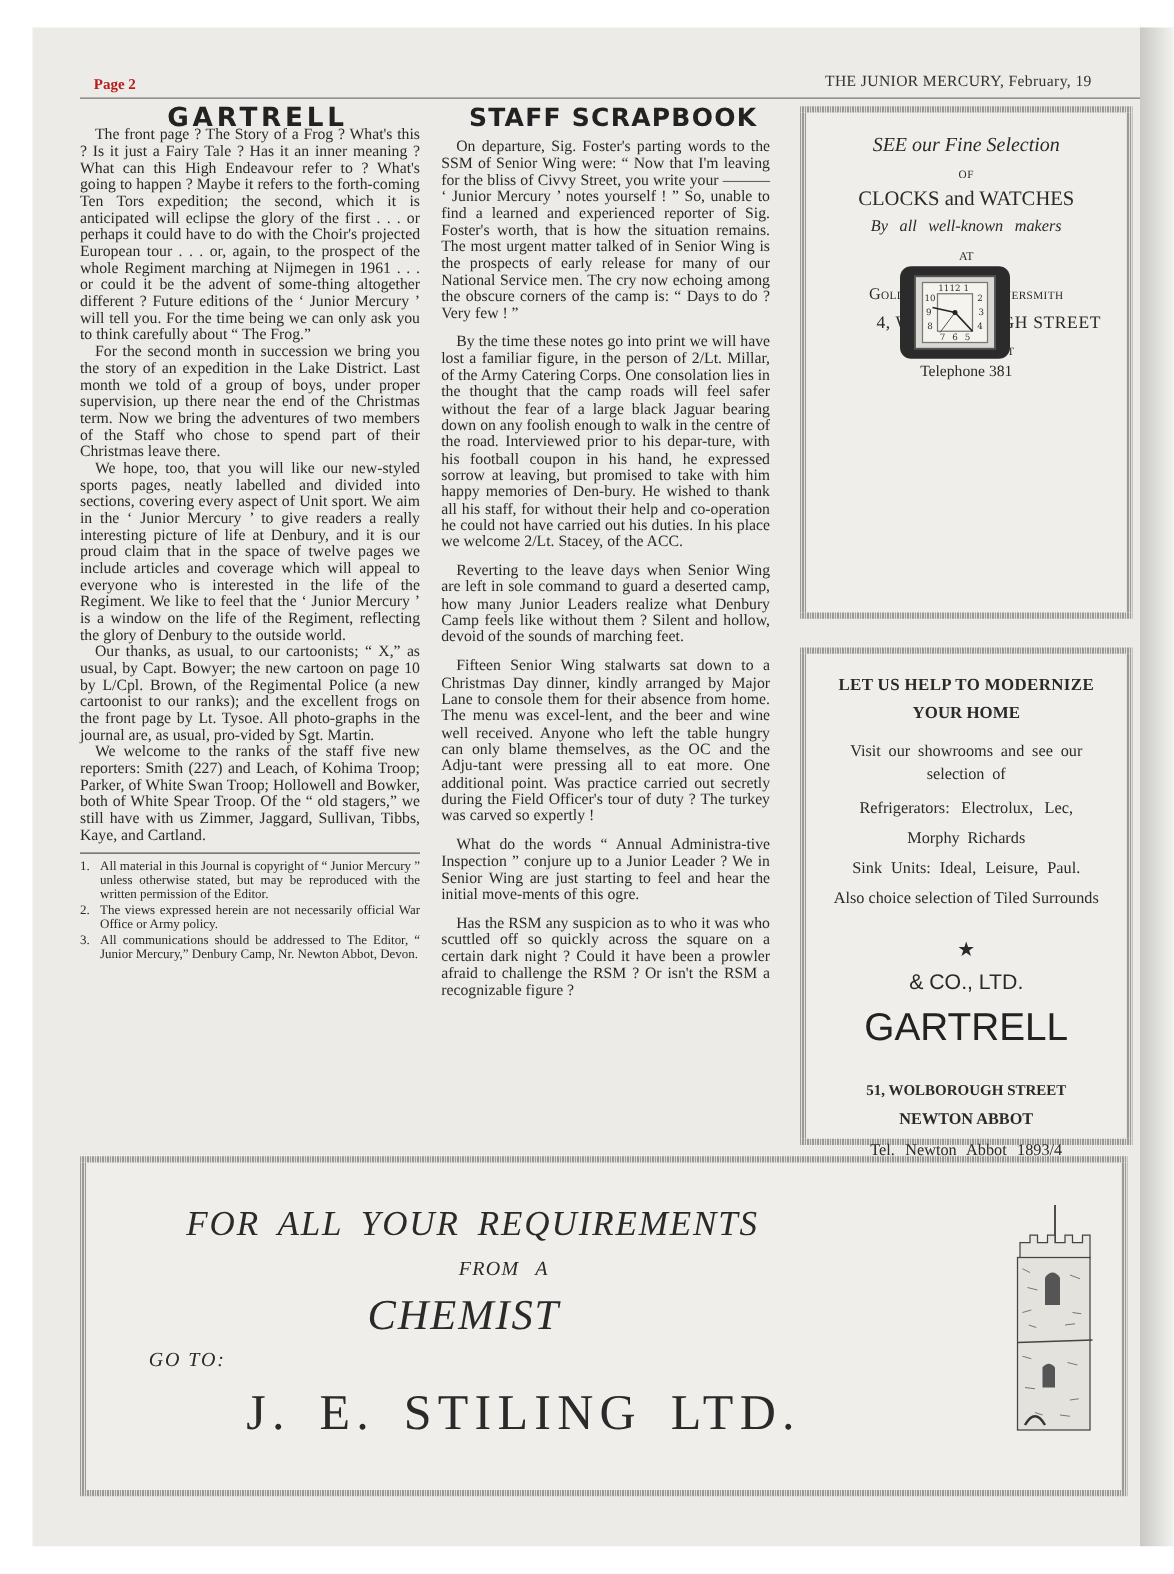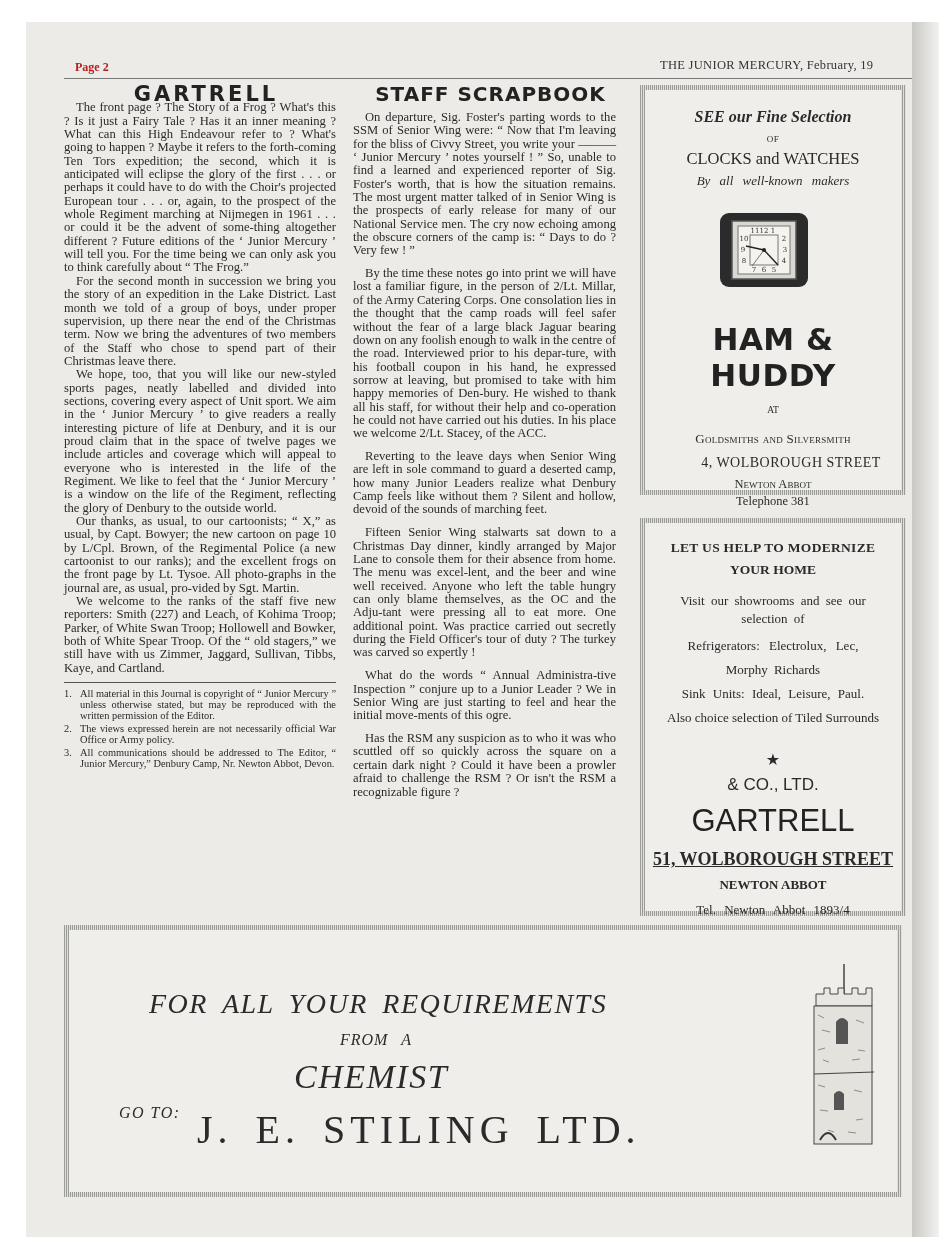--- a/index.html
+++ b/index.html
@@ -20,21 +20,21 @@
   .footnotes{font-size:10.4px;line-height:11px;}
   .fn{display:flex;margin-bottom:2px;text-align:justify;}
   .fn .num{width:16px;flex:none;}
   .fn .txt{flex:1;}
   .adbox{position:absolute;background:#efeeea;border:5px solid transparent;
     border-image:repeating-linear-gradient(90deg,#9a9a96 0 1px,#e0dfdb 1px 2px) 5;}
   .ad1{left:640px;top:85px;width:256px;height:400px;}
   .ad2{left:640px;top:518px;width:256px;height:388px;}
   .ad3{left:64px;top:925px;width:828px;height:262px;}
   .c{text-align:center;}
-  .it{font-style:italic;margin-top:24px;}
+  .it{font-style:italic;}
   .sc{font-variant:small-caps;}
   .clock{position:absolute;left:718px;top:211px;}
   .tower{position:absolute;left:808px;top:960px;}
 </style>
 </head>
 <body>
 
 <div class="page"></div>
 <div class="rightshade"></div>
 
@@ -70,25 +70,24 @@
   <p class="heading">STAFF SCRAPBOOK</p>
   <p>On departure, Sig. Foster's parting words to the SSM of Senior Wing were: “ Now that I'm leaving for the bliss of Civvy Street, you write your ——— ‘ Junior Mercury ’ notes yourself ! ” So, unable to find a learned and experienced reporter of Sig. Foster's worth, that is how the situation remains. The most urgent matter talked of in Senior Wing is the prospects of early release for many of our National Service men. The cry now echoing among the obscure corners of the camp is: “ Days to do ? Very few ! ”</p>
   <p>By the time these notes go into print we will have lost a familiar figure, in the person of 2/Lt. Millar, of the Army Catering Corps. One consolation lies in the thought that the camp roads will feel safer without the fear of a large black Jaguar bearing down on any foolish enough to walk in the centre of the road. Interviewed prior to his depar-ture, with his football coupon in his hand, he expressed sorrow at leaving, but promised to take with him happy memories of Den-bury. He wished to thank all his staff, for without their help and co-operation he could not have carried out his duties. In his place we welcome 2/Lt. Stacey, of the ACC.</p>
   <p>Reverting to the leave days when Senior Wing are left in sole command to guard a deserted camp, how many Junior Leaders realize what Denbury Camp feels like without them ? Silent and hollow, devoid of the sounds of marching feet.</p>
   <p>Fifteen Senior Wing stalwarts sat down to a Christmas Day dinner, kindly arranged by Major Lane to console them for their absence from home. The menu was excel-lent, and the beer and wine well received. Anyone who left the table hungry can only blame themselves, as the OC and the Adju-tant were pressing all to eat more. One additional point. Was practice carried out secretly during the Field Officer's tour of duty ? The turkey was carved so expertly !</p>
   <p>What do the words “ Annual Administra-tive Inspection ” conjure up to a Junior Leader ? We in Senior Wing are just starting to feel and hear the initial move-ments of this ogre.</p>
   <p>Has the RSM any suspicion as to who it was who scuttled off so quickly across the square on a certain dark night ? Could it have been a prowler afraid to challenge the RSM ? Or isn't the RSM a recognizable figure ?</p>
 </div>
 
 <div class="adbox ad1">
-  <div class="c it" style="font-size:16px;margin-top:18px;font-weight:bold;">SEE our Fine Selection</div>
+  <div class="c it" style="font-size:16px;margin-top:18px;">SEE our Fine Selection</div>
   <div class="c" style="font-size:9px;margin-top:8px;letter-spacing:0.5px;">OF</div>
   <div class="c" style="font-size:16.5px;font-weight:normal;margin-top:5px;">CLOCKS and WATCHES</div>
   <div class="c it" style="font-size:13px;margin-top:4px;word-spacing:6px;">By all well-known makers</div>
-  <div class="c" style="font-family:'DejaVu Sans',sans-serif;font-weight:bold;font-size:31px;margin-top:132px;color:#222;letter-spacing:0.5px;">HAM &amp; HUDDY</div>
   <div class="c" style="font-size:9.5px;margin-top:12px;">AT</div>
   <div class="c sc" style="font-size:13px;margin-top:16px;letter-spacing:0.3px;">Goldsmiths and Silversmith</div>
   <div class="c" style="font-size:14px;margin-top:8px;letter-spacing:0.5px;padding-left:36px;">4, WOLBOROUGH STREET</div>
   <div class="c sc" style="font-size:12.5px;margin-top:6px;">Newton Abbot</div>
   <div class="c" style="font-size:12.5px;margin-top:2px;">Telephone 381</div>
 </div>
 <svg class="clock" width="92" height="78" viewBox="0 0 92 78">
   <rect x="2" y="2" width="88" height="74" rx="9" fill="#2b2b2b"></rect>
   <rect x="14" y="10" width="64" height="58" fill="#d9d8d2" stroke="#555" stroke-width="1.5"></rect>
   <rect x="20" y="15" width="52" height="48" fill="#f4f3ee" stroke="#777"></rect>
@@ -117,28 +116,28 @@
   <div class="c" style="font-size:13.5px;font-weight:bold;margin-top:17px;letter-spacing:0.3px;">LET US HELP TO MODERNIZE</div>
   <div class="c" style="font-size:13.5px;font-weight:bold;margin-top:6px;">YOUR HOME</div>
   <div class="c" style="font-size:13px;margin-top:14px;padding:0 12px;line-height:18px;word-spacing:3px;">Visit our showrooms and see our selection of</div>
   <div class="c" style="font-size:13px;margin-top:10px;word-spacing:6px;">Refrigerators: Electrolux, Lec,</div>
   <div class="c" style="font-size:13px;margin-top:8px;word-spacing:3px;">Morphy Richards</div>
   <div class="c" style="font-size:13px;margin-top:8px;word-spacing:4px;">Sink Units: Ideal, Leisure, Paul.</div>
   <div class="c" style="font-size:13px;margin-top:8px;">Also choice selection of Tiled Surrounds</div>
   <div class="c" style="font-size:16px;margin-top:24px;">★</div>
   <div class="c" style="font-family:'Liberation Sans',sans-serif;font-size:17px;margin-top:6px;">&amp; CO., LTD.</div>
   <div class="c" style="font-family:'Liberation Sans',sans-serif;font-size:31px;margin-top:8px;color:#222;">GARTRELL</div>
-  <div class="c" style="font-size:18px;font-weight:bold;margin-top:10px;text-decoration:underline;">51, WOLBOROUGH STREET</div>
+  <div class="c" style="font-size:12px;font-weight:bold;margin-top:25px;">51, WOLBOROUGH STREET</div>
   <div class="c" style="font-size:13px;font-weight:bold;margin-top:7px;">NEWTON ABBOT</div>
   <div class="c" style="font-size:13px;margin-top:9px;word-spacing:5px;">Tel. Newton Abbot 1893/4</div>
 </div>
 
 <div class="adbox ad3">
   <div class="it" style="position:absolute;left:80px;top:34px;font-size:28px;letter-spacing:1.5px;word-spacing:6px;">FOR ALL YOUR REQUIREMENTS</div>
-  <div class="it" style="position:absolute;left:271px;top:77px;font-size:16px;letter-spacing:1px;word-spacing:8px;">FROM A</div>
+  <div class="it" style="position:absolute;left:298px;top:77px;font-size:16px;letter-spacing:1px;word-spacing:8px;">FROM A</div>
   <div class="it" style="position:absolute;left:225px;top:104px;font-size:34px;letter-spacing:1.5px;font-style:italic;">CHEMIST</div>
   <div class="it" style="position:absolute;left:50px;top:150px;font-size:16px;letter-spacing:1.5px;">GO TO:</div>
   <div style="position:absolute;left:128px;top:176px;font-size:40px;letter-spacing:5px;word-spacing:8px;">J. E. STILING LTD.</div>
 </div>
 <svg class="tower" width="68" height="200" viewBox="0 0 68 200">
   <line x1="36" y1="4" x2="36" y2="34" stroke="#444" stroke-width="1.5"></line>
   <path d="M8 34 h8 v-6 h6 v6 h8 v-6 h6 v6 h8 v-6 h6 v6 h8 v-6 h6 v6 v12 H8 Z" fill="#e8e7e2" stroke="#444" stroke-width="1"></path>
   <rect x="6" y="46" width="58" height="138" fill="#e3e2dc" stroke="#444" stroke-width="1"></rect>
   <line x1="6" y1="114" x2="66" y2="112" stroke="#444" stroke-width="1.2"></line>
   <path d="M28 62 q6 -8 12 0 v22 h-12 Z" fill="#555"></path>

